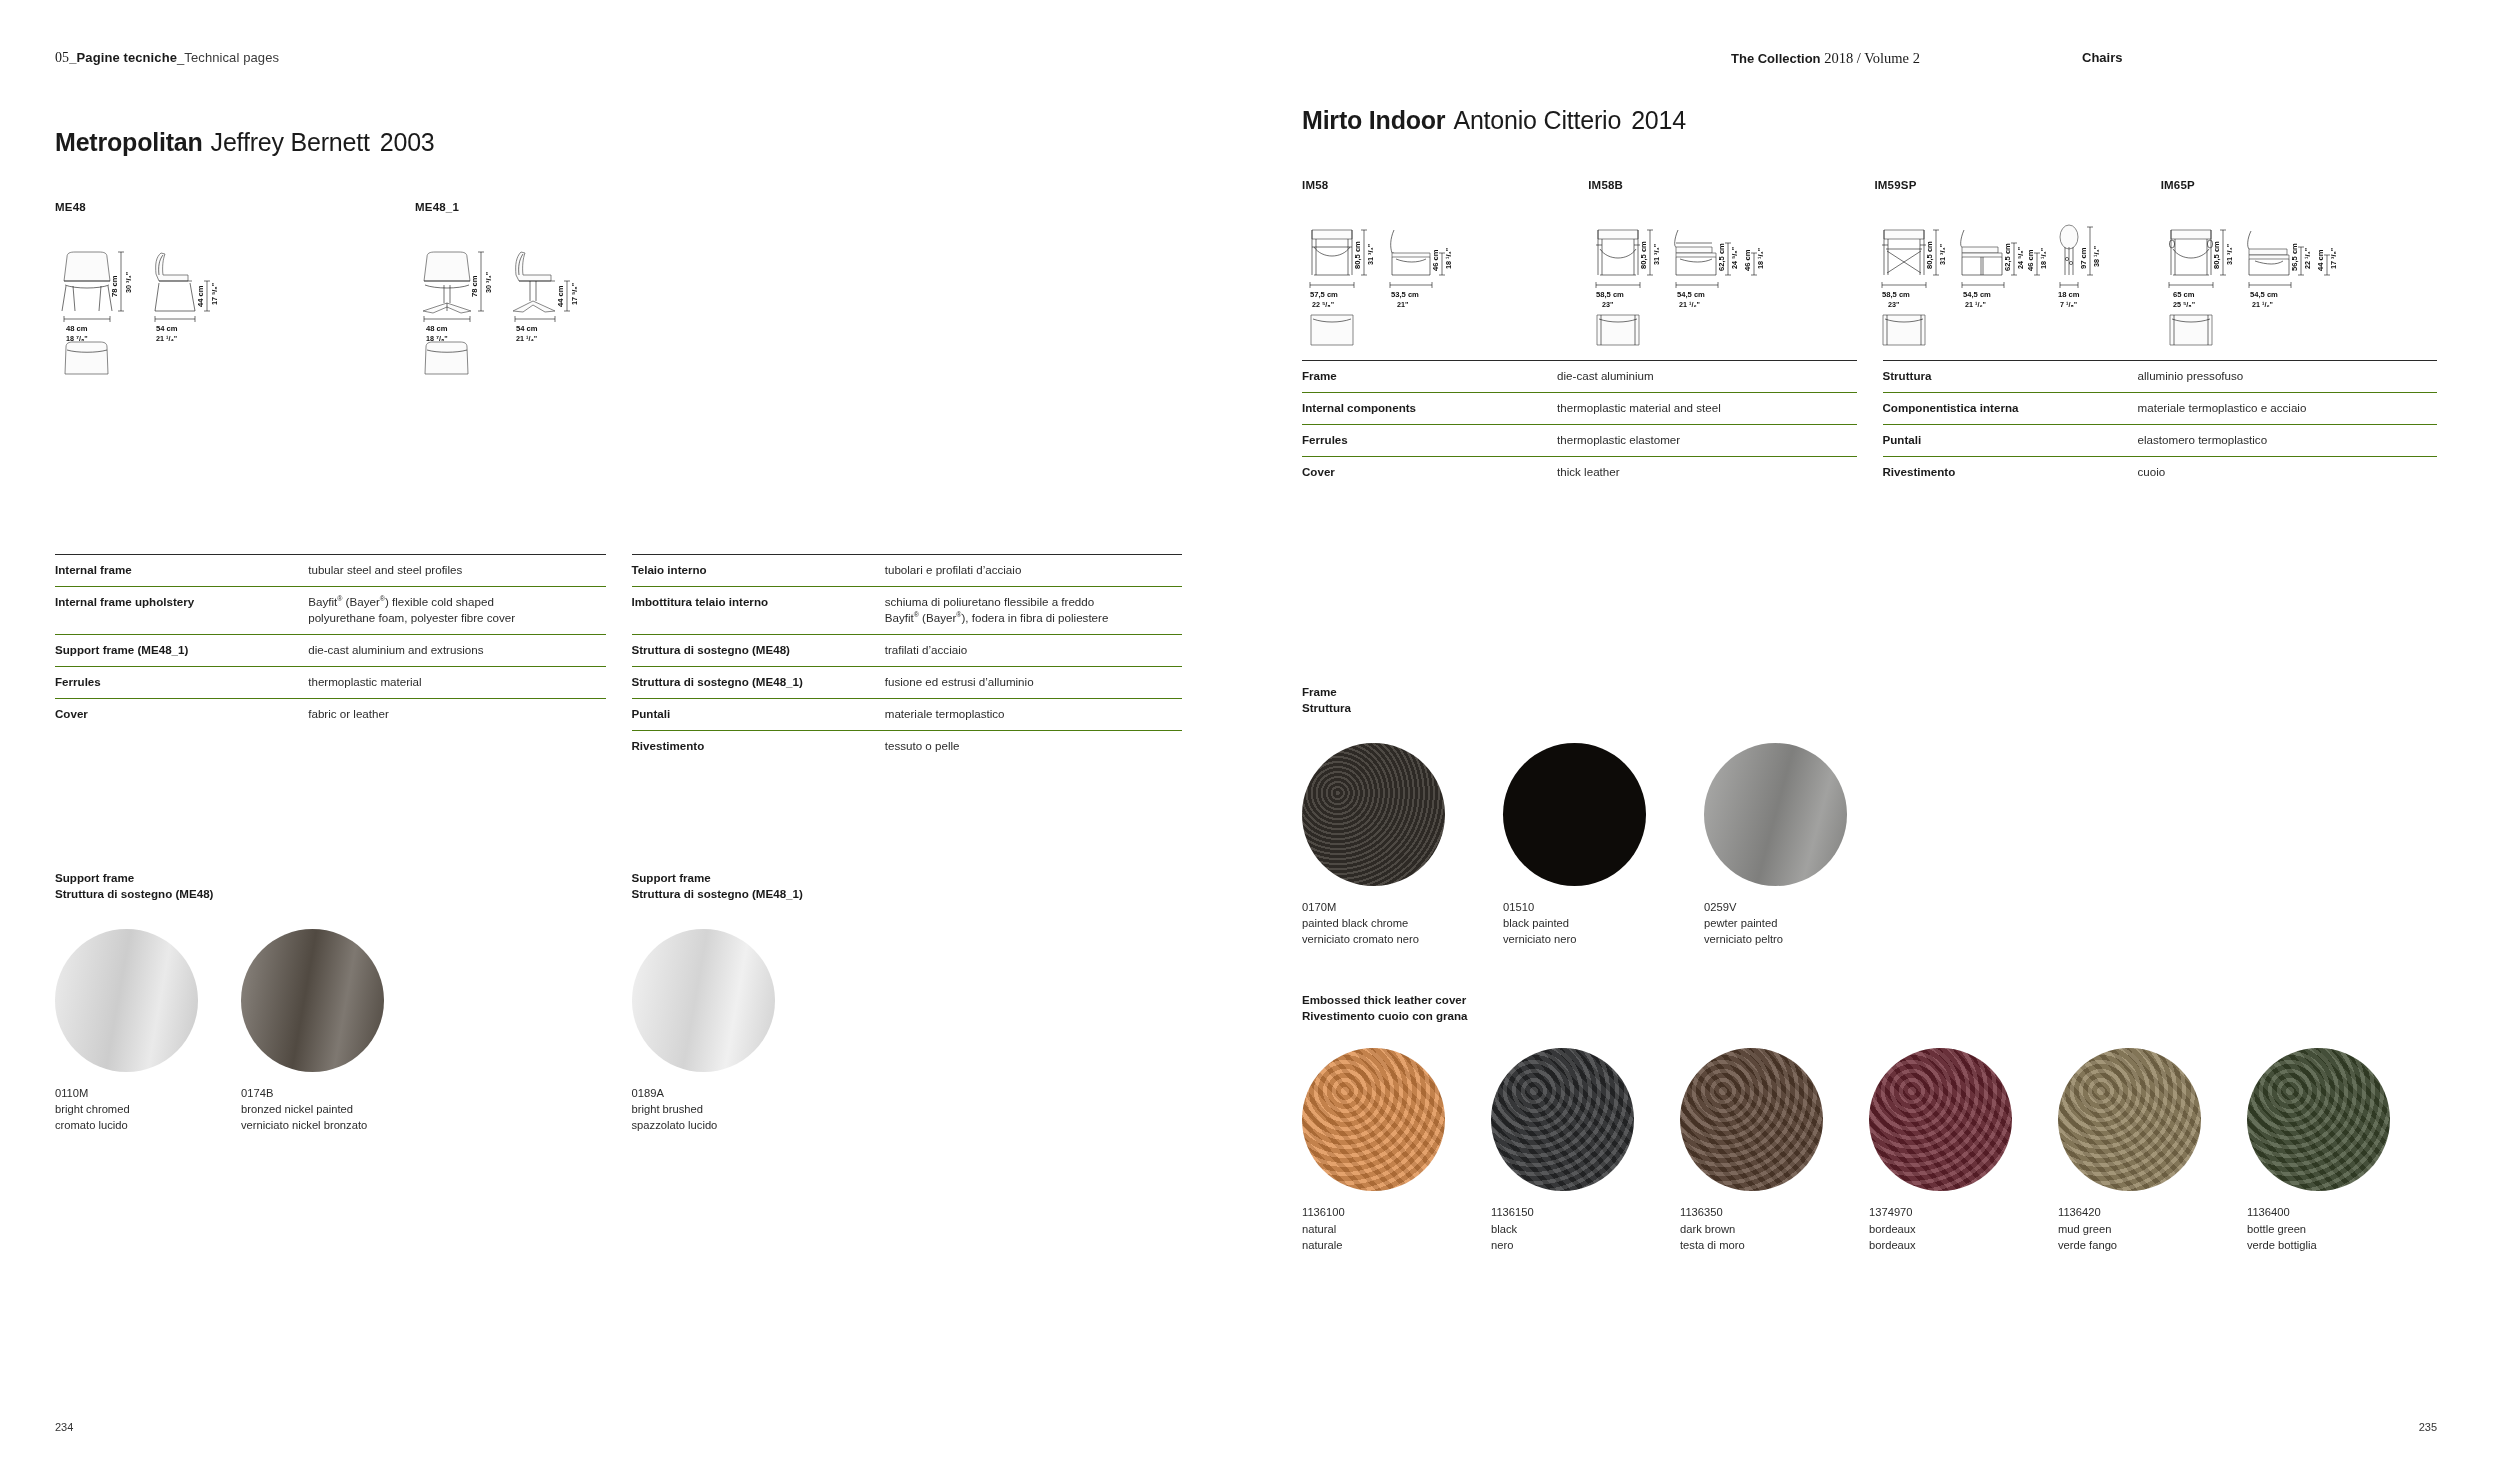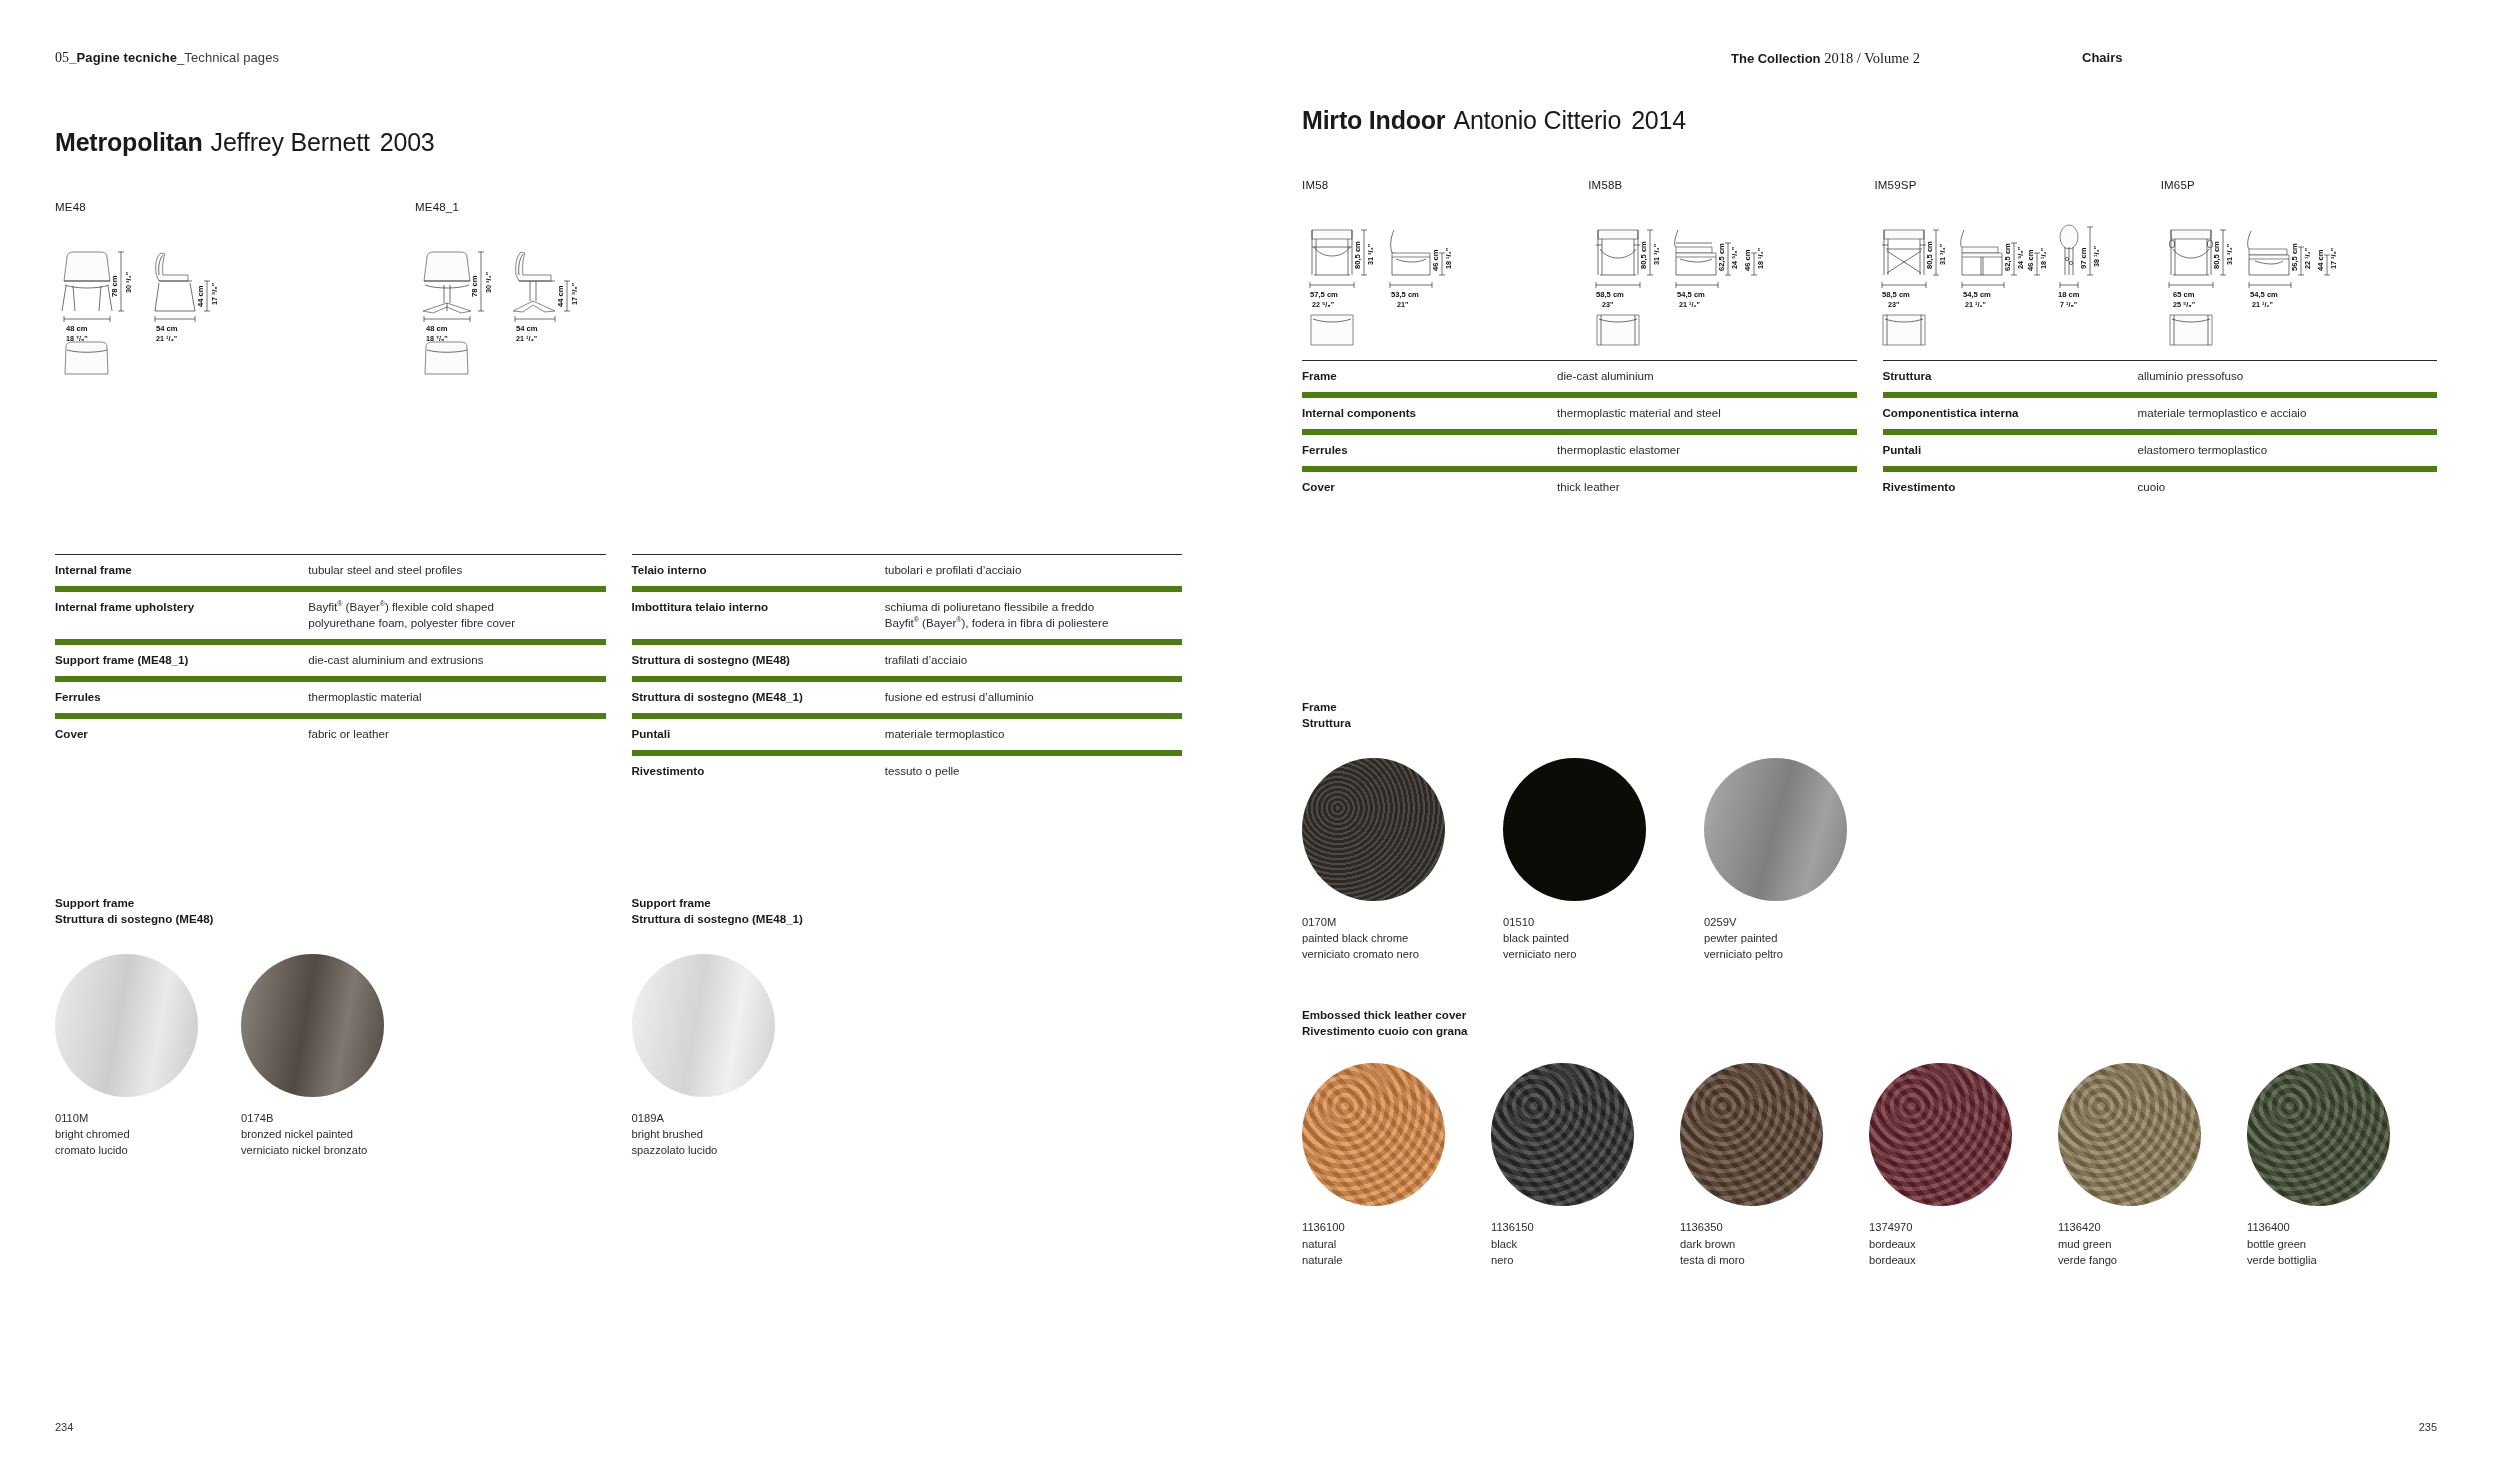--- a/index.html
+++ b/index.html
@@ -36,34 +36,34 @@
     letter-spacing: -.2px;
     white-space: nowrap;
   }
   .product-title .name { font-weight: bold; }
   .product-title .designer { font-weight: normal; margin-left: 8px; }
   .product-title .year { font-weight: normal; margin-left: 10px; }
 
   
   .draw-row { display: flex; margin-top: 44px; }
   .draw-block { position: relative; }
-  .code-label { font-size: 11.5px; font-weight: normal; letter-spacing: .2px; margin-bottom: 6px; }
+  .code-label { font-size: 11.5px; font-weight: bold; letter-spacing: .2px; margin-bottom: 6px; }
   .draw-canvas { position: relative; }
   svg { display: block; overflow: visible; }
   .dim { font-size: 7.6px; font-weight: bold; fill: #111; font-family: "Liberation Sans", sans-serif; }
   .dimi { font-size: 7.2px; font-weight: bold; fill: #111; font-family: "Liberation Sans", sans-serif; }
   .ln { stroke: #111; stroke-width: .6; fill: none; }
   .chair-fill { stroke: #555; stroke-width: .7; fill: #fbfbfb; }
 
   
   .spec-tables { display: flex; gap: 26px; }
   .spec-table { flex: 1; }
   .spec-row {
     display: flex;
-    border-top: 6px solid #4d7c0f;
+    border-top: 1px solid #4d7c0f;
     padding: 7px 0 8px 0;
     font-size: 11.6px;
     line-height: 1.38;
   }
   .spec-row.first { border-top: 1.6px solid #2a2a2a; }
   .spec-row .k { width: 46%; font-weight: bold; padding-right: 8px; }
   .spec-row .v { width: 54%; color: #2b2b2b; }
   .spec-row .v span { display: block; }
 
   

